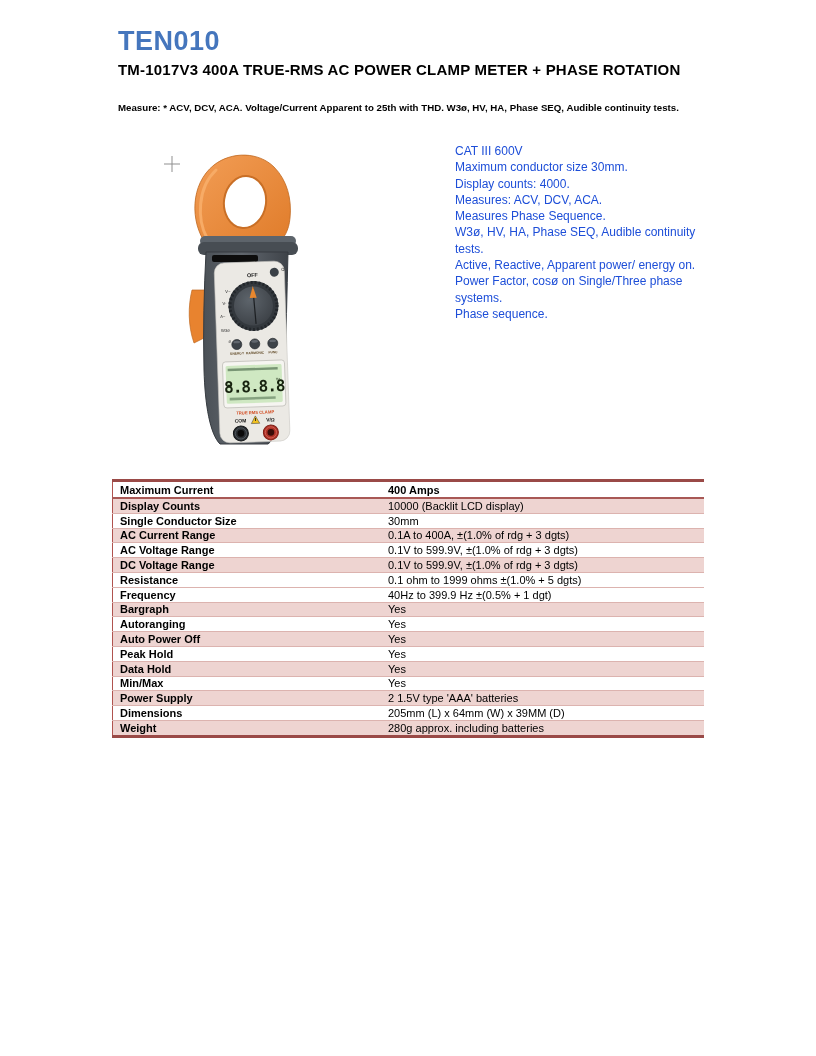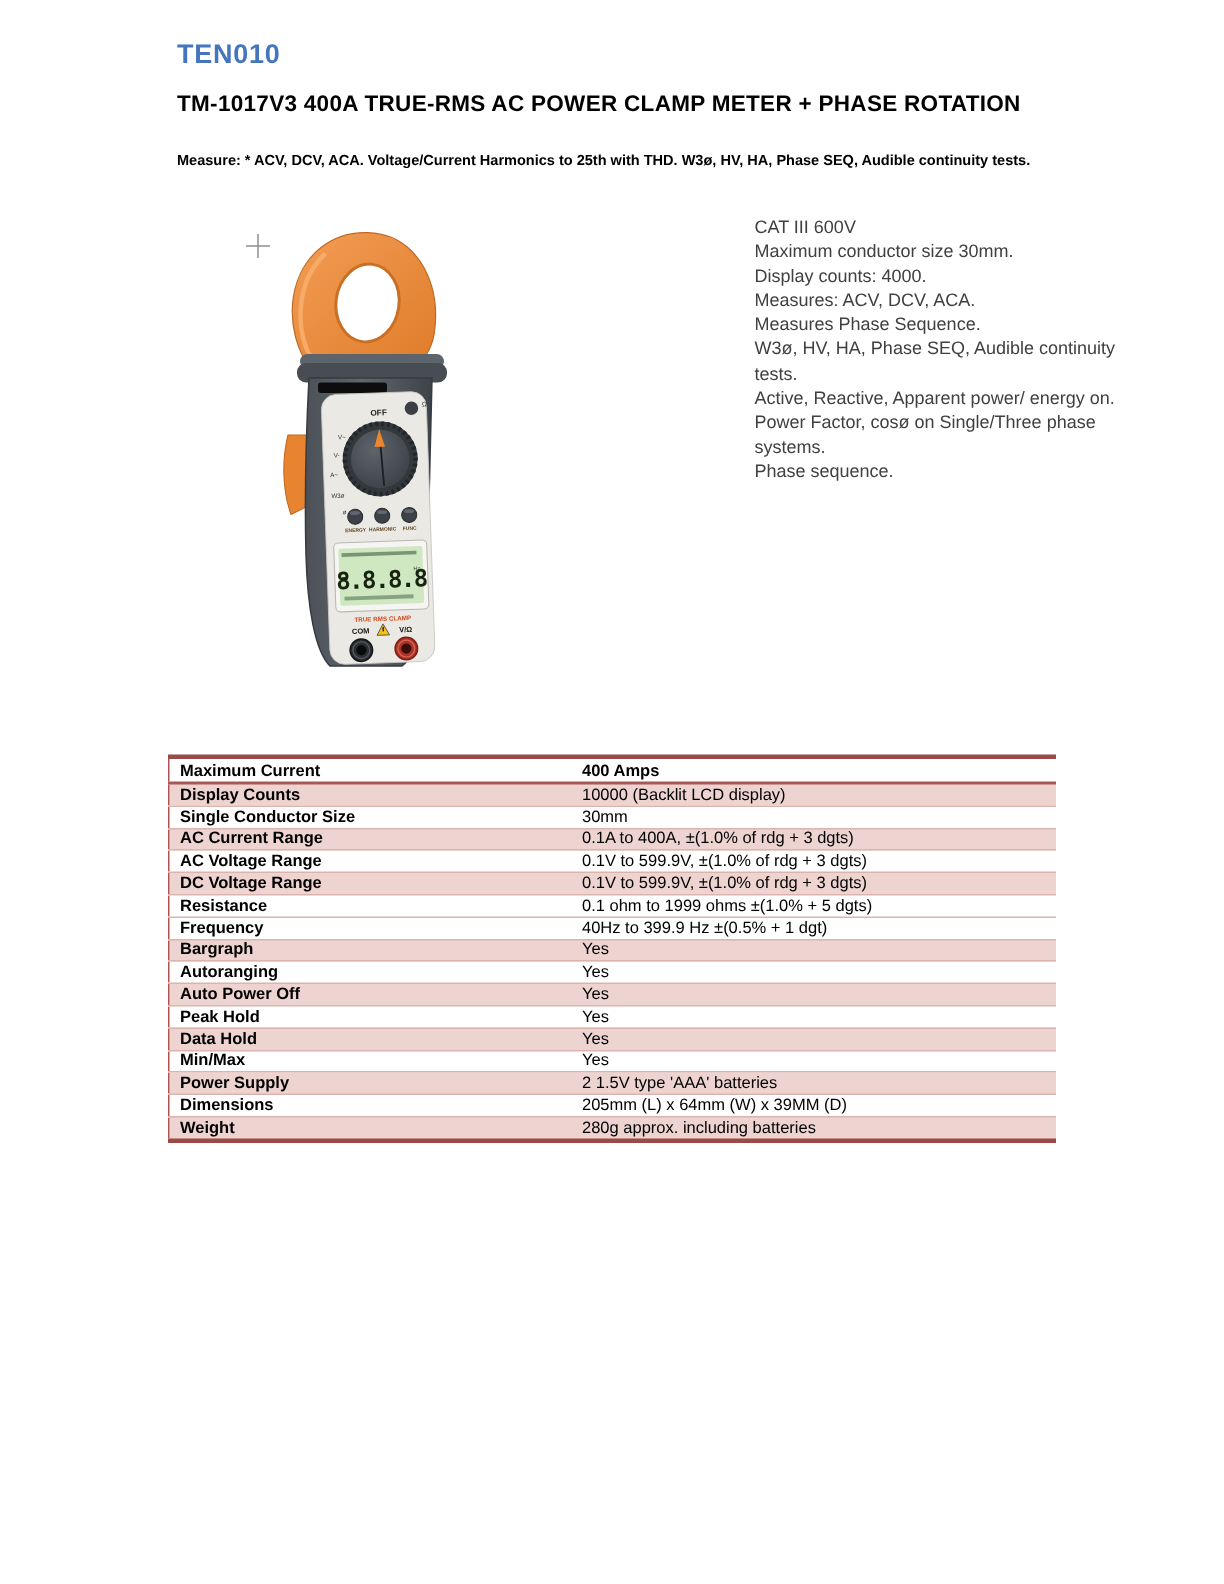--- a/index.html
+++ b/index.html
@@ -1,53 +1,53 @@
 <!DOCTYPE html>
 <html><head>
 <meta charset="utf-8">
 <style>
   html,body{margin:0;padding:0;background:#fff;}
   .page{position:relative;width:816px;height:1056px;background:#ffffff;
         font-family:"Liberation Sans",sans-serif;overflow:hidden;color:#000;}
 
-  .product-code{position:absolute;left:118px;top:26px;font-size:18px;font-weight:bold;
+  .product-code{position:absolute;left:118px;top:26px;font-size:27px;font-weight:bold;
                 color:var(--accent);letter-spacing:.5px;}
   .doc-title{position:absolute;left:118px;top:60px;width:580px;font-size:15px;
              font-weight:bold;line-height:20.5px;letter-spacing:.2px;}
   .measure-note{position:absolute;left:118px;top:101px;width:575px;font-size:9.7px;
                 font-weight:bold;line-height:13px;}
 
   .figure{position:absolute;left:160px;top:140px;width:240px;height:310px;}
 
   .features{position:absolute;left:455px;top:143px;width:268px;font-size:12px;
-            line-height:16.3px;color:#404040;margin-left:48px;}
+            line-height:16.3px;color:#1d4ed8;}
   .feature-line{white-space:normal;}
 
-  .spec-table{position:absolute;left:112px;top:503px;width:592px;}
+  .spec-table{position:absolute;left:112px;top:479px;width:592px;}
   .spec-table table{border-collapse:collapse;width:100%;
         border-top:3px solid var(--dkred);
         border-bottom:3px solid var(--dkred);
         border-left:1px solid #b0534f;}
   .spec-table td{font-size:11px;padding:0;height:13.8px;vertical-align:middle;}
   .spec-table td.lbl{width:266px;padding-left:7px;font-weight:bold;}
   .spec-table td.val{padding-left:2px;}
   .spec-table tr.pink{background:var(--pink);}
   .spec-table tr + tr{border-top:1px solid #dcb3af;}
   .spec-table tr.first{border-bottom:2px solid #a85855;}
   .spec-table tr.first td{height:15px;}
   .spec-table tr.first td.val{font-weight:bold;}
 </style>
 </head>
 <body>
 
 <div class="page" style="--accent: #4576bd; --dkred: #9a4a47; --pink: #eed4d1;">
 
   <div class="product-code">TEN010</div>
   <div class="doc-title">TM-1017V3 400A TRUE-RMS AC POWER CLAMP METER + PHASE ROTATION</div>
-  <div class="measure-note">Measure: * ACV, DCV, ACA. Voltage/Current Harmonics to 25th with THD. W3ø, HV, HA, Phase SEQ, Audible continuity tests.</div>
+  <div class="measure-note">Measure: * ACV, DCV, ACA. Voltage/Current Apparent to 25th with THD. W3ø, HV, HA, Phase SEQ, Audible continuity tests.</div>
 
   <div class="figure">
     <svg width="240" height="310" viewBox="0 0 240 310" xmlns="http://www.w3.org/2000/svg">
       <defs>
         <linearGradient id="bodyGrad" x1="0" y1="0" x2="1" y2="0">
           <stop offset="0" stop-color="#4b5157"></stop>
             <stop offset=".45" stop-color="#60666d"></stop>
             <stop offset="1" stop-color="#3e4349"></stop>
         </linearGradient>
         <radialGradient id="knobGrad" cx=".4" cy=".35" r=".9">

